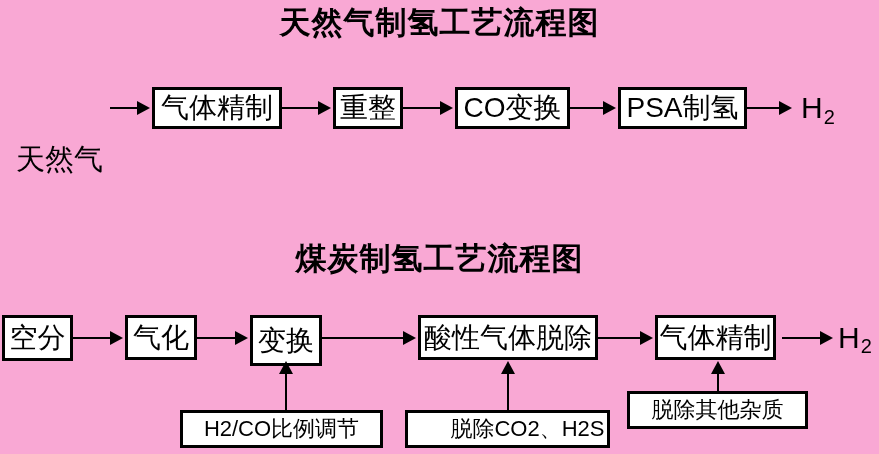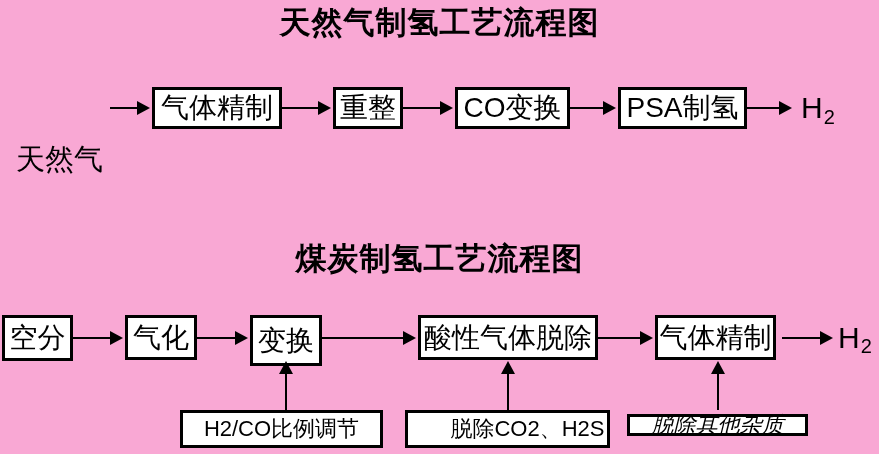--- a/index.html
+++ b/index.html
@@ -169,15 +169,15 @@
   <div>
     <div class="vhead" style="left:501px; top:361px;"></div>
     <div class="vline" style="left:507px; top:372px; height:38px;"></div>
   </div>
   <div class="pbox small-text" style="left:405px; top:410px; width:205px; height:38px;padding-left:40px;">脱除CO2、H2S</div>
 
   <div>
     <div class="vhead" style="left:711px; top:361px;"></div>
     <div class="vline" style="left:717px; top:372px; height:38px;"></div>
   </div>
-  <div class="pbox small-text" style="left:627px; top:414px; width:181px; height:22px;font-style:italic;">脱除其他杂质</div>
+  <div class="pbox small-text" style="left:627px; top:391px; width:181px; height:38px;">脱除其他杂质</div>
 
 </div>
 
 </body></html>

